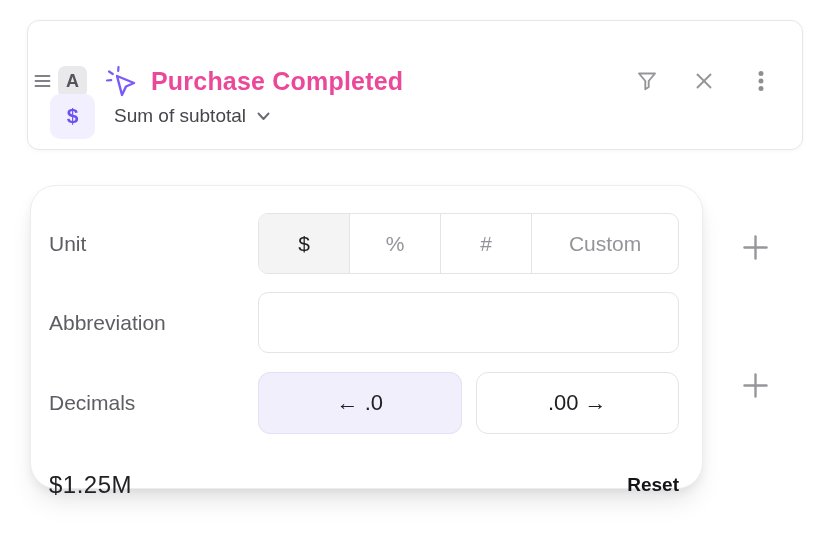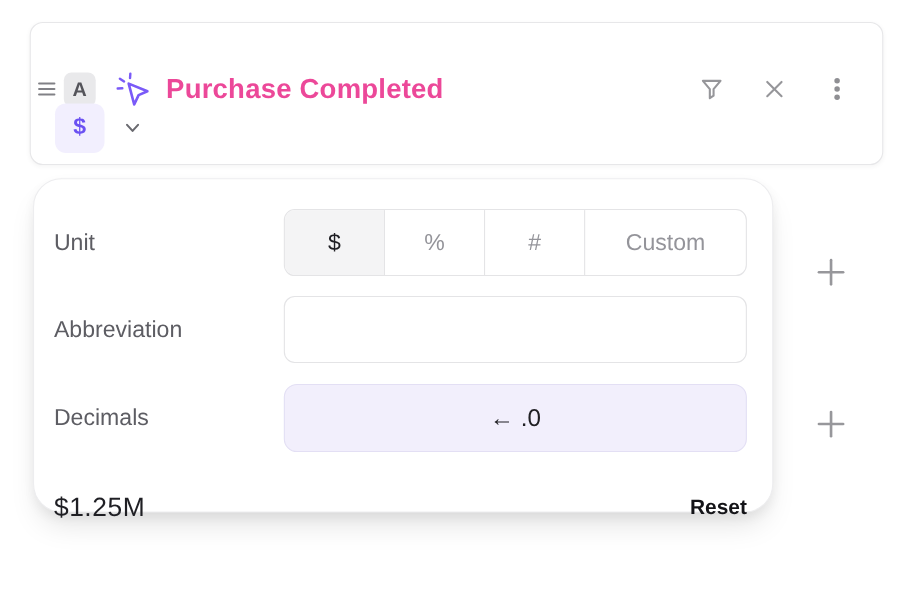--- a/index.html
+++ b/index.html
@@ -26,21 +26,21 @@
 
   .card-row2 { position:absolute; left:22px; top:72px; height:46px;
     display:flex; align-items:center; }
   .metric-badge { width:45px; height:45px; border-radius:10px; background:#f2effe;
     color:#6b51f2; font-size:21px; font-weight:600; display:flex; align-items:center;
     justify-content:center; margin-right:19px; }
   .metric-picker { display:flex; align-items:center; gap:11px; cursor:pointer; }
   .metric-label { font-size:19px; color:#46464c; }
 
   
-  .format-panel { position:absolute; left:30px; top:162px; width:673px; height:304px;
+  .format-panel { position:absolute; left:30px; top:185px; width:673px; height:304px;
     background:#fff; border:1px solid #ededef; border-radius:26px;
     box-shadow:0 16px 28px -8px rgba(0,0,0,.13), 0 4px 10px rgba(0,0,0,.05); }
   .prow { position:absolute; left:18px; right:23px; height:61px;
     display:flex; align-items:center; }
   .plabel { width:209px; font-size:21px; color:#5d5d63; flex:0 0 auto; }
 
   .seg { flex:1 1 auto; height:61px; display:flex; border:1px solid #e4e4e6;
     border-radius:10px; background:#fff; overflow:hidden; }
   .seg-cell { flex:1 1 0; display:flex; align-items:center; justify-content:center;
     font-size:21px; color:#94949a; border-left:1px solid #e4e4e6; cursor:pointer; }
@@ -111,20 +111,21 @@
               <circle cx="13" cy="13" r="2.5"></circle>
               <circle cx="13" cy="20.5" r="2.5"></circle>
             </g>
           </svg>
         </span>
       </div>
     </div>
     <div class="card-row2">
       <div class="metric-badge">$</div>
       <div class="metric-picker">
+        <span class="metric-label">Sum of subtotal</span>
         <svg width="13" height="9" viewBox="0 0 13 9">
           <polyline points="1.5,1.5 6.5,7 11.5,1.5" fill="none" stroke="#6a6a70" stroke-width="1.9" stroke-linecap="round" stroke-linejoin="round"></polyline>
         </svg>
       </div>
     </div>
   </div>
 
   <div class="format-panel">
 
     <div class="prow" style="top:27px">
@@ -140,20 +141,21 @@
     <div class="prow" style="top:106px">
       <div class="plabel">Abbreviation</div>
       <div class="seg">
       </div>
     </div>
 
     <div class="prow" style="top:186px; height:62px">
       <div class="plabel">Decimals</div>
       <div class="dec-group">
         <div class="dec-btn active">← .0</div>
+        <div class="dec-btn plain">.00 →</div>
       </div>
     </div>
 
     <div class="prow" style="top:268px; height:62px">
       <div class="preview-value">$1.25M</div>
       <button class="reset-btn">Reset</button>
     </div>
 
   </div>
 

